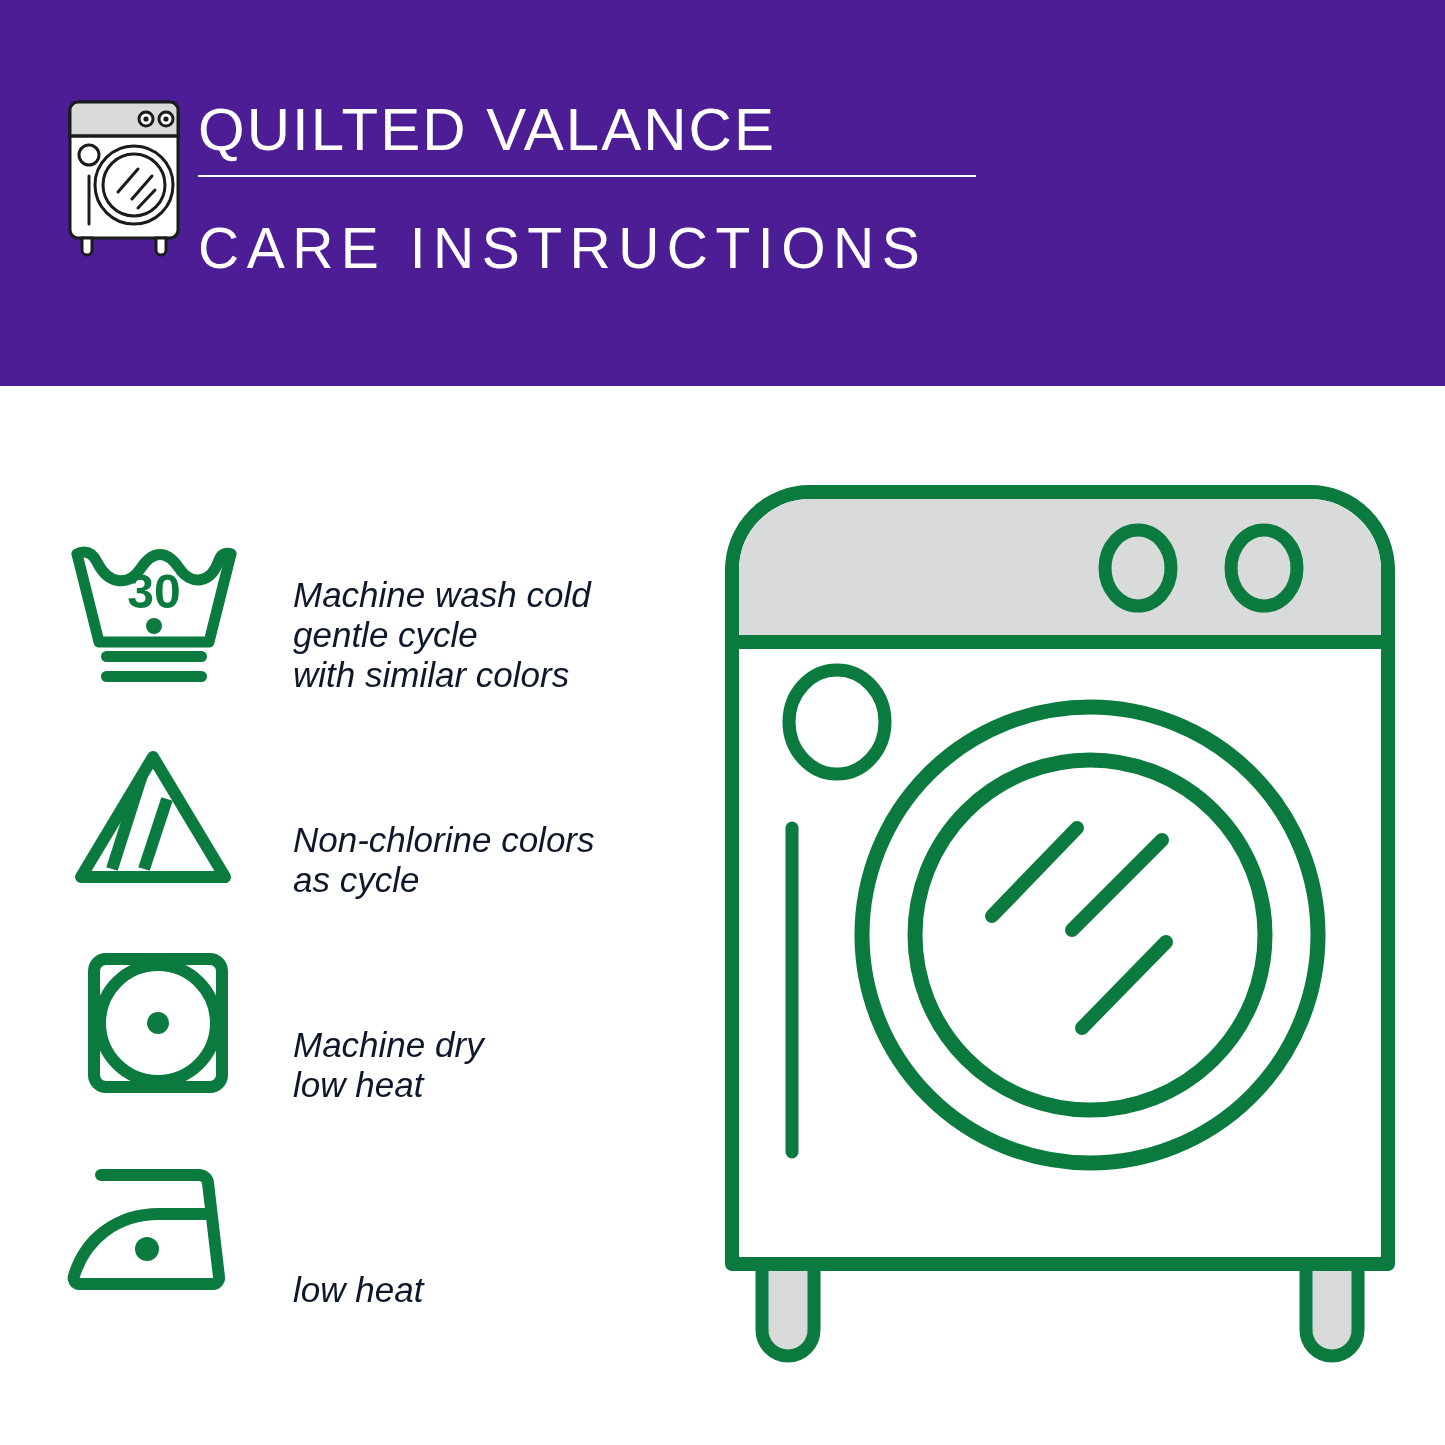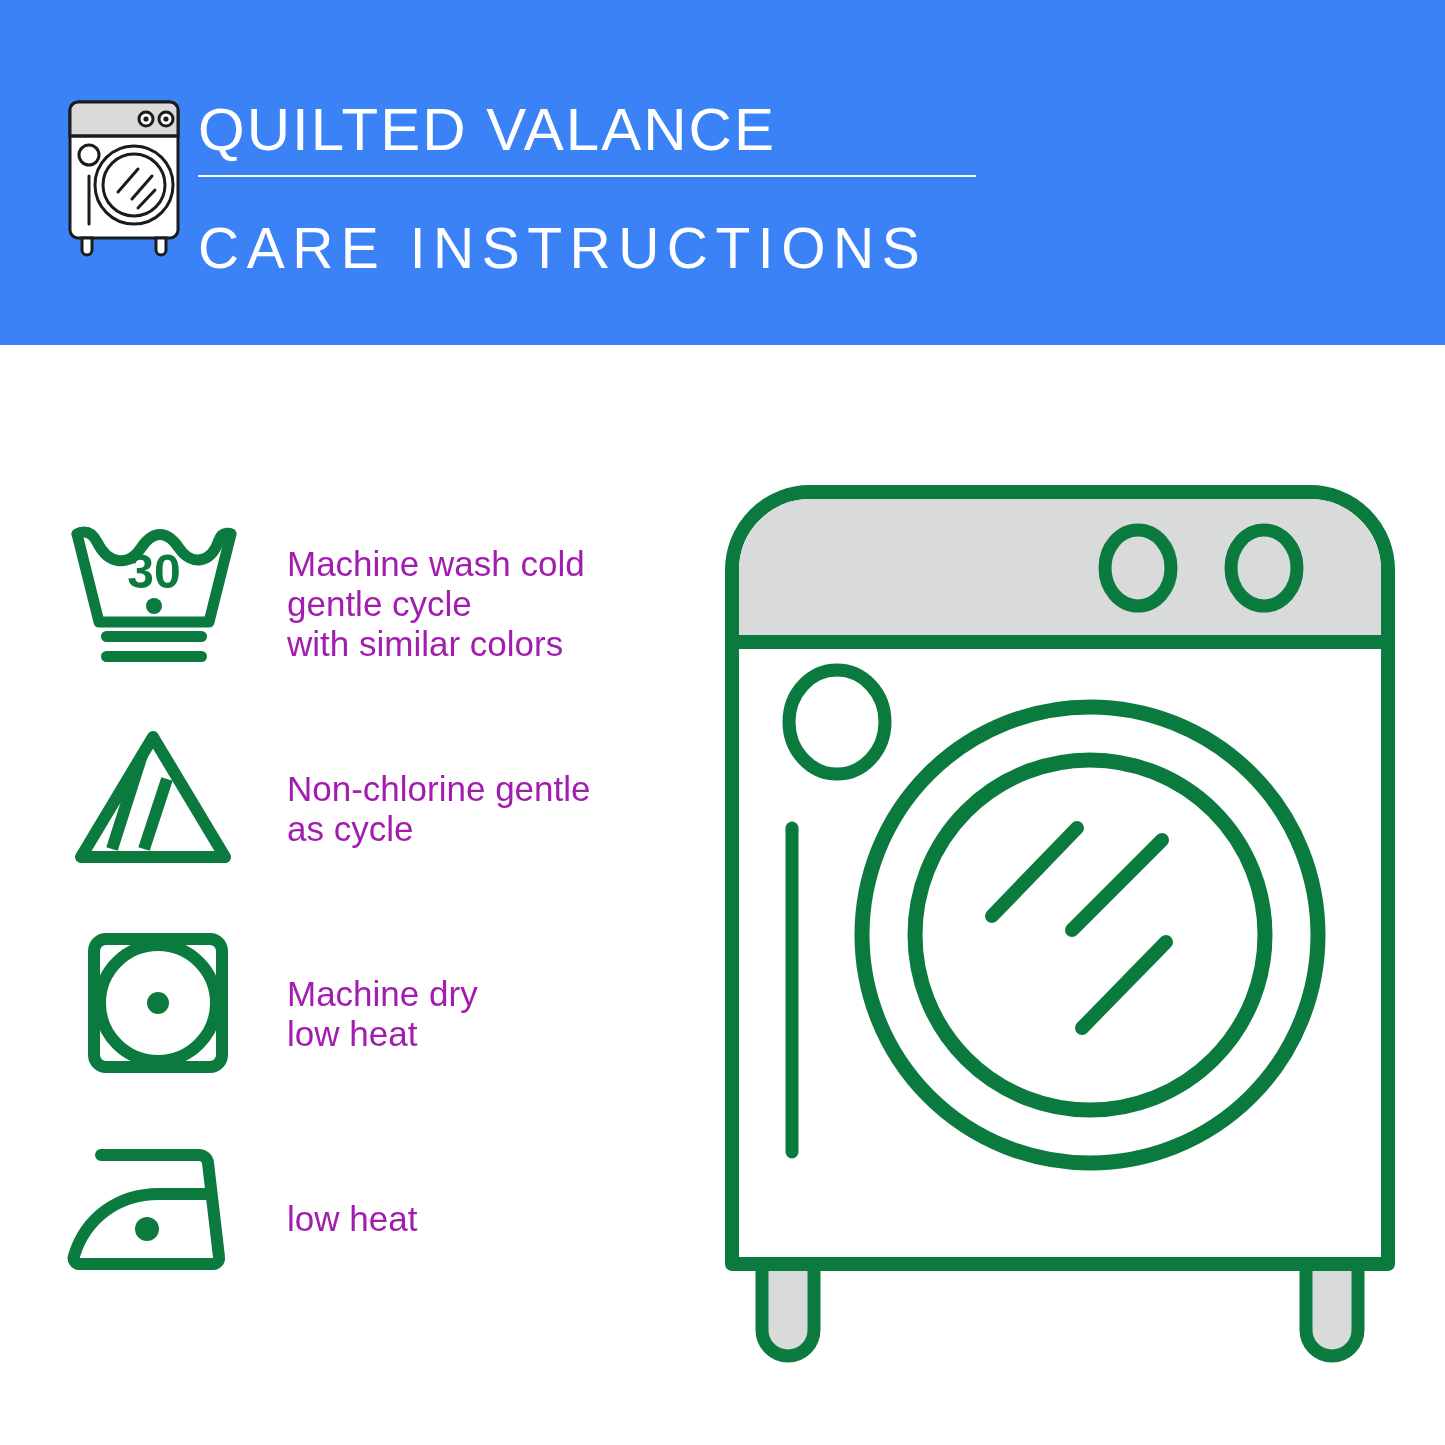--- a/index.html
+++ b/index.html
@@ -21,22 +21,22 @@
     height: 1445px;
     background: #ffffff;
   }
 
   
   .header-band {
     position: absolute;
     left: 0;
     top: 0;
     width: 1445px;
-    height: 345px;
-    background: #3b82f6;
+    height: 386px;
+    background: #4c1d95;
   }
 
   .header-logo {
     position: absolute;
     left: 62px;
     top: 98px;
     width: 124px;
     height: 160px;
   }
 
@@ -78,40 +78,42 @@
   .care-list {
     position: absolute;
     left: 60px;
     top: 490px;
     width: 620px;
   }
 
   .care-row {
     position: relative;
     display: flex;
-    align-items: center;
+    align-items: flex-end;
     height: 205px;
+    gap: 6px;
   }
 
   .care-symbol {
     width: 185px;
     flex: 0 0 185px;
     display: flex;
     align-items: center;
     justify-content: center;
     height: 165px;
   }
 
   .care-text {
     padding-left: 42px;
     padding-top: 22px;
-    color: #a21caf;
+    color: #0f172a;
     font-size: 35px;
     line-height: 40px;
     font-weight: 400;
+    font-style: italic;
   }
 
   .care-text div { white-space: nowrap; }
 
   
   .machine-illustration {
     position: absolute;
     left: 700px;
     top: 460px;
     width: 720px;
@@ -190,21 +192,21 @@
       <div class="care-symbol">
         <svg viewBox="0 0 180 150" width="180" height="150" aria-hidden="true">
 
           <path d="M90 14 L 162 134 L 18 134 Z" fill="none" stroke="#0b7a3e" stroke-width="12" stroke-linejoin="round"></path>
 
           <line x1="79" y1="32" x2="49" y2="126" stroke="#0b7a3e" stroke-width="12" stroke-linecap="butt"></line>
           <line x1="104" y1="56" x2="81" y2="126" stroke="#0b7a3e" stroke-width="12" stroke-linecap="butt"></line>
         </svg>
       </div>
       <div class="care-text">
-        <div>Non-chlorine gentle</div>
+        <div>Non-chlorine colors</div>
         <div>as cycle</div>
       </div>
     </div>
 
     <div class="care-row">
       <div class="care-symbol">
         <svg viewBox="0 0 180 150" width="180" height="150" aria-hidden="true">
           <rect x="31" y="11" width="128" height="128" rx="12" ry="12" fill="none" stroke="#0b7a3e" stroke-width="12"></rect>
           <circle cx="95" cy="75" r="58" fill="none" stroke="#0b7a3e" stroke-width="12"></circle>
           <circle cx="95" cy="75" r="11" fill="#0b7a3e"></circle>

